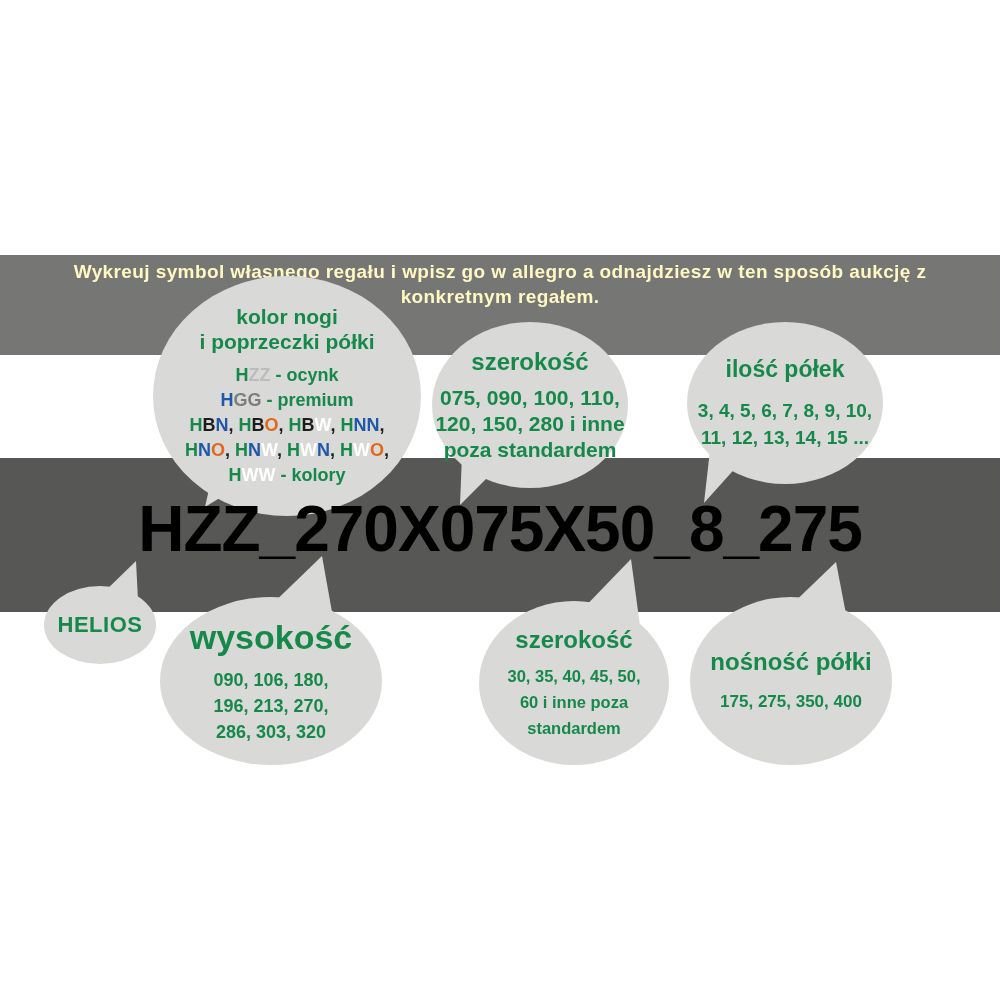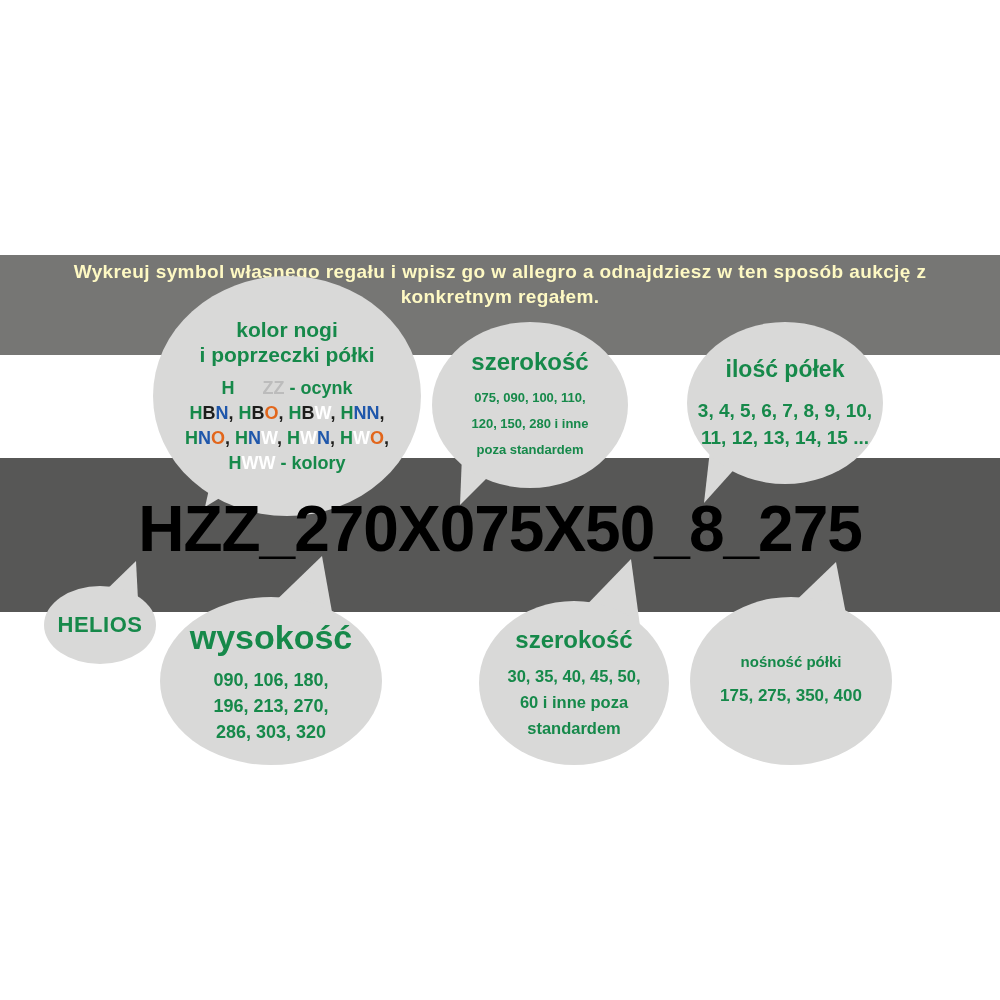--- a/index.html
+++ b/index.html
@@ -25,39 +25,39 @@
             text-align:center; color:#16894a; font-weight:bold; }
   .bubble .title { color:#16894a; white-space:nowrap; }
   .vlines div { white-space:nowrap; }
 
   .b-kolor  { left:153px; top:276px; width:268px; height:240px; }
   .b-kolor .title { font-size:21px; line-height:25px; }
   .b-kolor .vlines { margin-top:9px; font-size:18px; line-height:25px; }
 
   .b-szer   { left:432px; top:322px; width:196px; height:166px; }
   .b-szer .title { font-size:24px; }
-  .b-szer .vlines { margin-top:9px; font-size:13px; line-height:26px; }
+  .b-szer .vlines { margin-top:9px; font-size:21px; line-height:26px; }
 
   .b-ilosc  { left:687px; top:322px; width:196px; height:162px; }
   .b-ilosc .title { font-size:23px; }
   .b-ilosc .vlines { margin-top:14px; font-size:19px; line-height:27px; }
 
   .b-helios { left:44px; top:586px; width:112px; height:78px; }
   .b-helios .title { font-size:22px; letter-spacing:0.5px; }
 
   .b-wys    { left:160px; top:597px; width:222px; height:168px; }
   .b-wys .title { font-size:34px; }
   .b-wys .vlines { margin-top:10px; font-size:18px; line-height:26px; }
 
   .b-gleb   { left:479px; top:601px; width:190px; height:164px; }
   .b-gleb .title { font-size:24px; }
   .b-gleb .vlines { margin-top:9px; font-size:16.5px; line-height:26px; }
 
   .b-nos    { left:690px; top:597px; width:202px; height:168px; }
-  .b-nos .title { font-size:15px; }
+  .b-nos .title { font-size:24px; }
   .b-nos .vlines { margin-top:13px; font-size:17px; line-height:26px; }
 </style>
 </head>
 <body>
 
 <div class="canvas">
 
   <div class="band band-top">
     <div class="banner-text">
       <div>Wykreuj symbol własnego regału i wpisz go w allegro a odnajdziesz w ten sposób aukcję z</div>
@@ -76,21 +76,22 @@
     <polygon points="100,596 136,561 138,600" fill="#d9d9d8"></polygon>
     <polygon points="264,612 322,556 332,612" fill="#d9d9d8"></polygon>
     <polygon points="574,618 631,559 640,626" fill="#d9d9d8"></polygon>
     <polygon points="784,612 836,562 846,614" fill="#d9d9d8"></polygon>
   </svg>
 
   <div class="bubble b-kolor">
     <div class="title">kolor nogi</div>
     <div class="title">i poprzeczki półki</div>
     <div class="vlines">
-        <div><span style="color: rgb(22, 137, 74);">H</span><span style="color: rgb(188, 188, 188); padding-left: 28px;">ZZ</span><span style="color: rgb(22, 137, 74);"> - ocynk</span></div>
+        <div><span style="color: rgb(22, 137, 74);">H</span><span style="color: rgb(188, 188, 188);">ZZ</span><span style="color: rgb(22, 137, 74);"> - ocynk</span></div>
+        <div><span style="color: rgb(31, 87, 171);">H</span><span style="color: rgb(125, 125, 124);">GG</span><span style="color: rgb(22, 137, 74);"> - premium</span></div>
         <div><span style="color: rgb(22, 137, 74);">H</span><span style="color: rgb(29, 29, 27);">B</span><span style="color: rgb(31, 87, 171);">N</span><span style="color: rgb(29, 29, 27);">, </span><span style="color: rgb(22, 137, 74);">H</span><span style="color: rgb(29, 29, 27);">B</span><span style="color: rgb(226, 102, 27);">O</span><span style="color: rgb(29, 29, 27);">, </span><span style="color: rgb(22, 137, 74);">H</span><span style="color: rgb(29, 29, 27);">B</span><span style="color: rgb(255, 255, 255);">W</span><span style="color: rgb(29, 29, 27);">, </span><span style="color: rgb(22, 137, 74);">H</span><span style="color: rgb(31, 87, 171);">N</span><span style="color: rgb(31, 87, 171);">N</span><span style="color: rgb(29, 29, 27);">,</span></div>
         <div><span style="color: rgb(22, 137, 74);">H</span><span style="color: rgb(31, 87, 171);">N</span><span style="color: rgb(226, 102, 27);">O</span><span style="color: rgb(29, 29, 27);">, </span><span style="color: rgb(22, 137, 74);">H</span><span style="color: rgb(31, 87, 171);">N</span><span style="color: rgb(255, 255, 255);">W</span><span style="color: rgb(29, 29, 27);">, </span><span style="color: rgb(22, 137, 74);">H</span><span style="color: rgb(255, 255, 255);">W</span><span style="color: rgb(31, 87, 171);">N</span><span style="color: rgb(29, 29, 27);">, </span><span style="color: rgb(22, 137, 74);">H</span><span style="color: rgb(255, 255, 255);">W</span><span style="color: rgb(226, 102, 27);">O</span><span style="color: rgb(29, 29, 27);">,</span></div>
         <div><span style="color: rgb(22, 137, 74);">H</span><span style="color: rgb(255, 255, 255);">WW</span><span style="color: rgb(22, 137, 74);"> - kolory</span></div>
       </div>
   </div>
 
   <div class="bubble b-szer">
     <div class="title">szerokość</div>
     <div class="vlines">
         <div>075, 090, 100, 110,</div>

